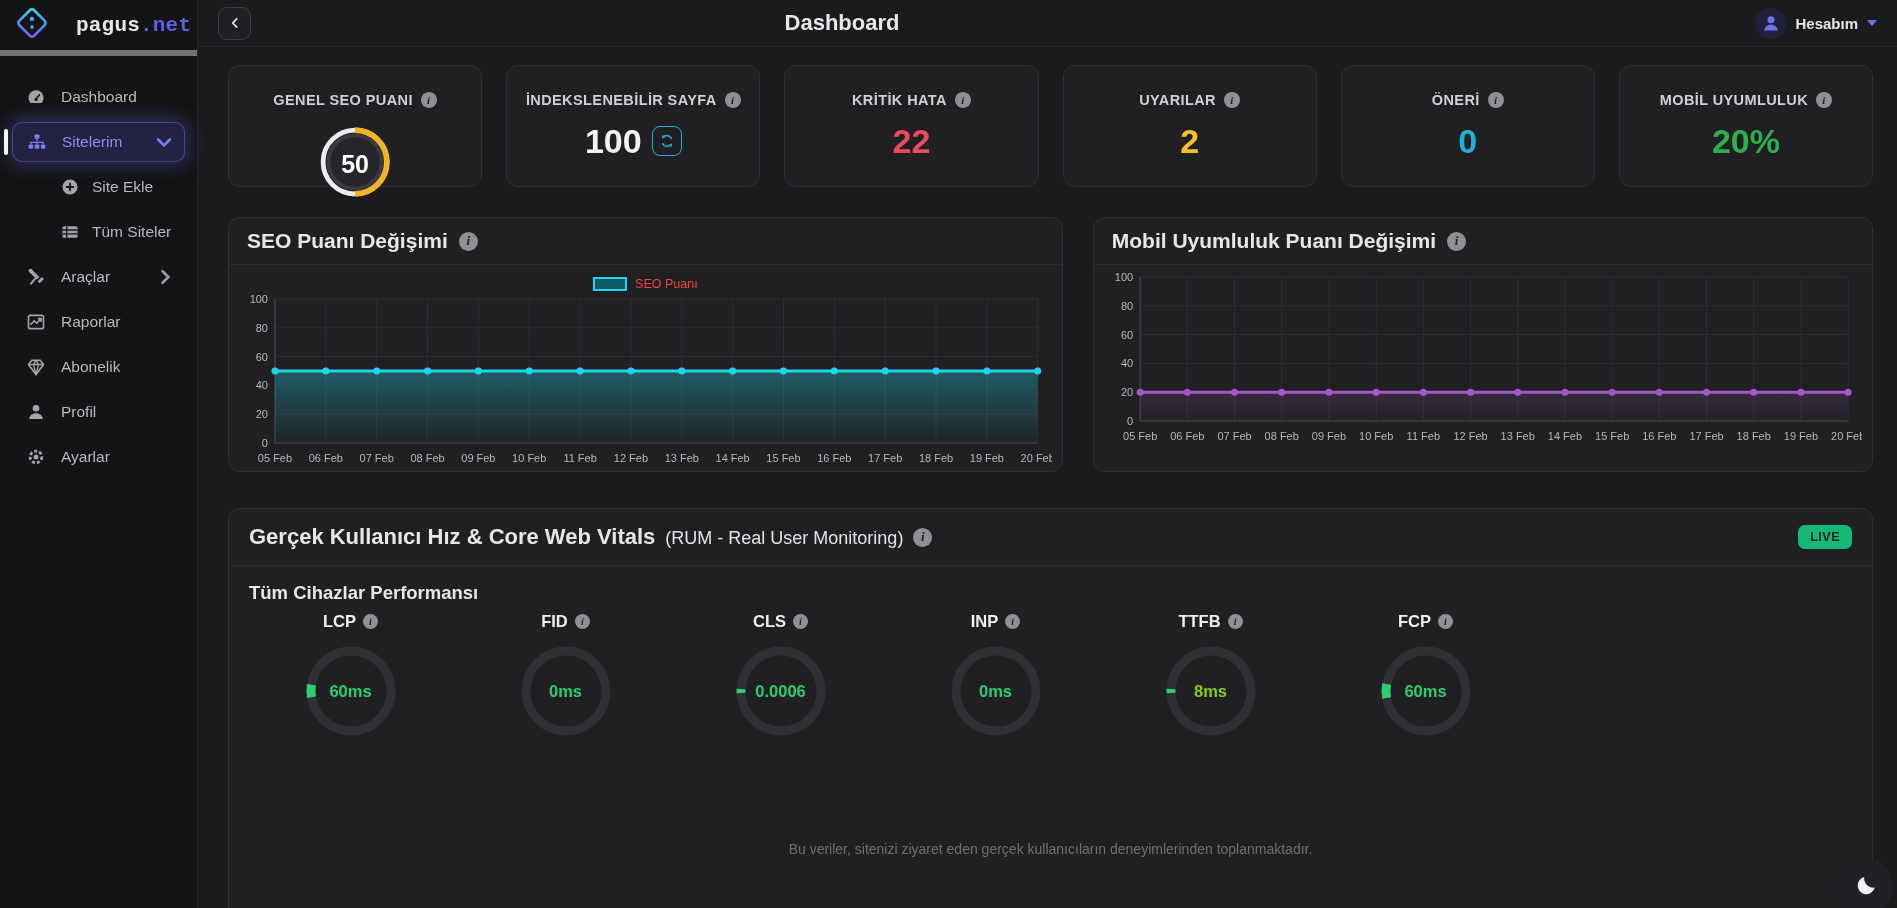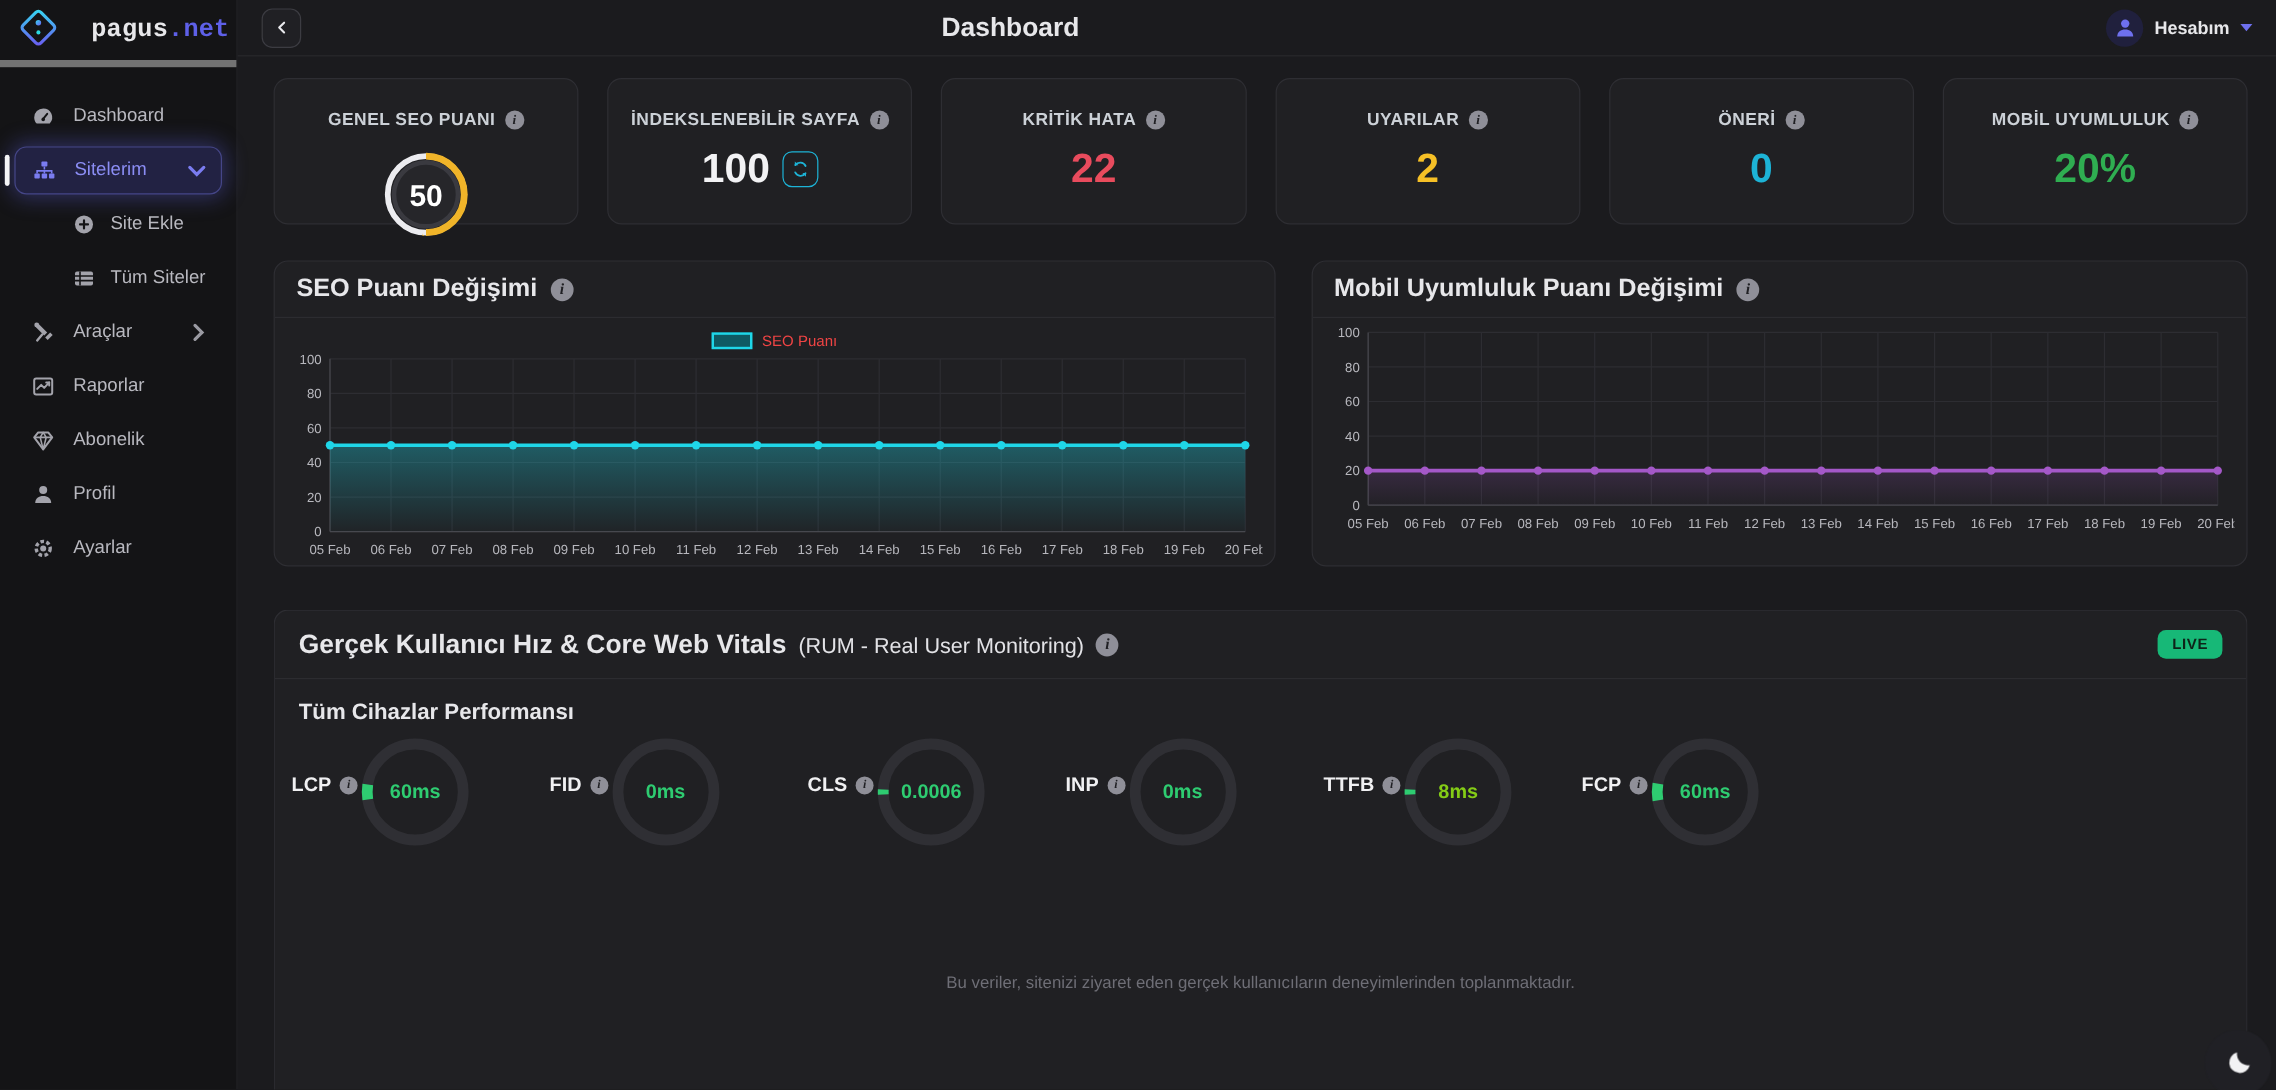--- a/index.html
+++ b/index.html
@@ -67,21 +67,21 @@
   .rum-card { margin-top:36px; background:#202023; border:1px solid #2e2e33; border-bottom:none;
               border-radius:12px 12px 0 0; height:437px; overflow:hidden; }
   .rum-header { display:flex; align-items:baseline; gap:10px; padding:15px 20px; border-bottom:1px solid #2c2c30; }
   .rum-title { font-size:22px; font-weight:bold; }
   .rum-sub { font-size:18px; color:#e2e2e6; }
   .rum-header .info { align-self:center; width:19px; height:19px; font-size:13px; flex:0 0 19px; }
   .live-badge { margin-left:auto; align-self:center; background:#17b877; color:#0e2419; font-weight:bold;
                 font-size:12.5px; padding:5px 12px; border-radius:7px; letter-spacing:.5px; }
   .rum-section-title { font-size:18.5px; font-weight:bold; margin:16px 0 8px; padding:0 20px; }
   .vitals { display:flex; width:1310px; margin-left:14px; }
-  .vital { width:215px; display:flex; flex-direction:row; align-items:center; }
+  .vital { width:215px; display:flex; flex-direction:column; align-items:center; }
   .vital-label { font-weight:bold; font-size:16.5px; display:flex; gap:7px; align-items:center; color:#f0f0f2; margin-bottom:12px; }
   .vital-label .info { width:15px; height:15px; font-size:10px; flex:0 0 15px; }
   .gauge-wrap { position:relative; width:96px; height:96px; }
   .gauge-value { position:absolute; inset:0; display:flex; align-items:center; justify-content:center;
                  color:#2ecc71; font-weight:bold; font-size:16.5px; }
   .rum-note { text-align:center; color:#6e6e76; font-size:14px; margin-top:102px; }
   
   .theme-toggle { position:fixed; right:4px; bottom:-6px; width:56px; height:56px; border-radius:50%;
                   background:#202025; display:flex; align-items:center; justify-content:center; cursor:pointer; }
 </style>

